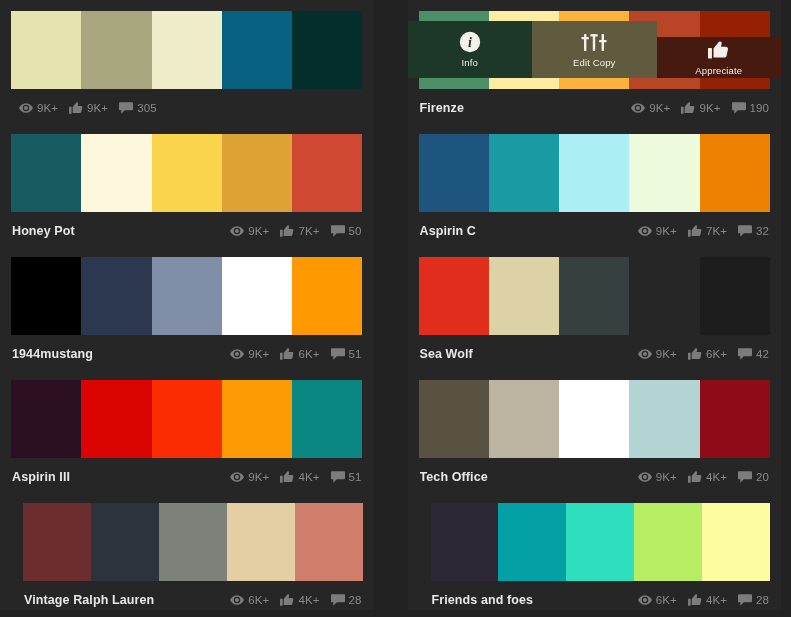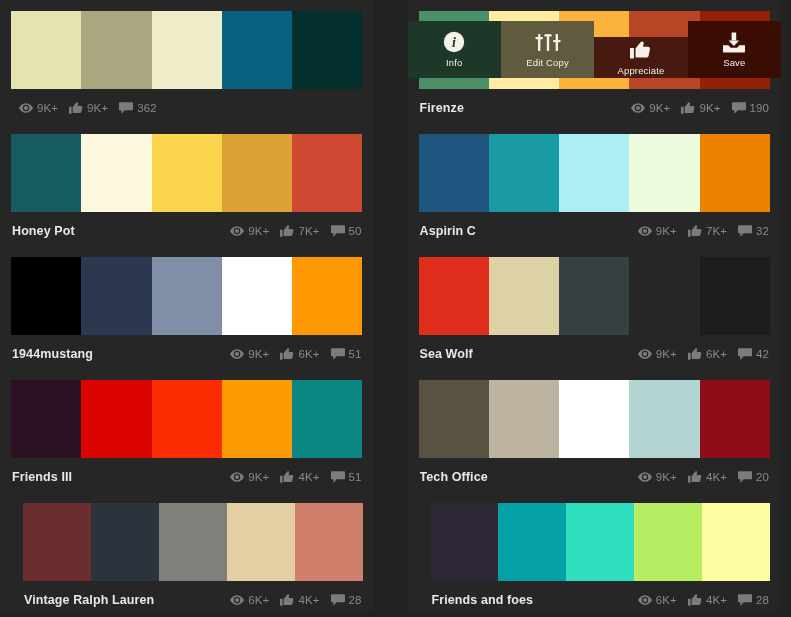--- a/index.html
+++ b/index.html
@@ -126,21 +126,21 @@
             </svg>
           </span>
           <span class="val">9K+</span>
         </div>
         <div class="stat">
           <span>
             <svg class="sicon" width="14" height="12" viewBox="0 0 16 13">
               <path d="M1.2 0h13.6c.7 0 1.2.5 1.2 1.2v6.6c0 .7-.5 1.2-1.2 1.2H6.6L2.6 13V9H1.2C.5 9 0 8.5 0 7.8V1.2C0 .5.5 0 1.2 0z"></path>
             </svg>
           </span>
-          <span class="val">362</span>
+          <span class="val">305</span>
         </div>
       </div>
     </div>
   </div>
 
   <div class="card">
     <div class="swatch-wrap">
         <div class="swatch" style="background: rgb(76, 144, 104);"></div>
         <div class="swatch" style="background: rgb(253, 236, 162);"></div>
         <div class="swatch" style="background: rgb(252, 179, 60);"></div>
@@ -202,30 +202,20 @@
         </div>
         <div class="act" style="background: linear-gradient(rgba(0, 0, 0, 0.62), rgba(0, 0, 0, 0.62)) rgb(184, 69, 38); margin-top: 16px;">
           <div class="aicon">
             <svg width="21" height="18" viewBox="0 0 16 13">
               <rect x="0" y="5" width="3" height="8" rx="0.4"></rect>
               <path d="M4.2 5.4 7.7 1c.4-.5.8-1 1.5-1 .9 0 1.4.7 1.2 1.7l-.5 2.4h3.7c1.1 0 1.8.8 1.6 1.8l-1 4.9c-.2.8-.9 1.4-1.8 1.4H4.2z"></path>
             </svg>
           </div>
           <div class="alabel">Appreciate</div>
         </div>
-        <div class="act" style="background: linear-gradient(rgba(0, 0, 0, 0.62), rgba(0, 0, 0, 0.62)) rgb(149, 33, 5);">
-          <div class="aicon">
-            <svg width="24" height="21" viewBox="0 0 24 21">
-              <rect x="9.6" y="0.5" width="4.6" height="8" rx="0.5"></rect>
-              <path d="M6.6 8.5h10.6L11.9 14z"></path>
-              <path d="M1 13.2h5.4l2.2 2.6h6.6l2.2-2.6H23v6.4c0 .6-.5 1-1 1H2c-.6 0-1-.4-1-1z"></path>
-            </svg>
-          </div>
-          <div class="alabel">Save</div>
-        </div>
       </div>
     </div>
 
   <div class="card">
     <div class="swatch-wrap">
         <div class="swatch" style="background: rgb(22, 92, 97);"></div>
         <div class="swatch" style="background: rgb(253, 248, 221);"></div>
         <div class="swatch" style="background: rgb(251, 212, 78);"></div>
         <div class="swatch" style="background: rgb(221, 162, 54);"></div>
         <div class="swatch" style="background: rgb(207, 72, 50);"></div>
@@ -384,21 +374,21 @@
 
   <div class="card">
     <div class="swatch-wrap">
         <div class="swatch" style="background: rgb(44, 15, 33);"></div>
         <div class="swatch" style="background: rgb(220, 4, 1);"></div>
         <div class="swatch" style="background: rgb(251, 44, 2);"></div>
         <div class="swatch" style="background: rgb(253, 155, 4);"></div>
         <div class="swatch" style="background: rgb(10, 135, 131);"></div>
       </div>
     <div class="meta">
-      <div class="title">Friends III</div>
+      <div class="title">Aspirin III</div>
       <div class="stats">
         <div class="stat">
           <span>
             <svg class="sicon" width="14" height="10" viewBox="0 0 16 11">
               <path d="M8 0C4.2 0 1.3 2.6 0 5.5 1.3 8.4 4.2 11 8 11s6.7-2.6 8-5.5C14.7 2.6 11.8 0 8 0zm0 9.2A3.7 3.7 0 1 1 8 1.8a3.7 3.7 0 0 1 0 7.4zm0-6A2.3 2.3 0 1 0 8 7.8a2.3 2.3 0 0 0 0-4.6z"></path>
             </svg>
           </span>
           <span class="val">9K+</span>
         </div>
         <div class="stat">

